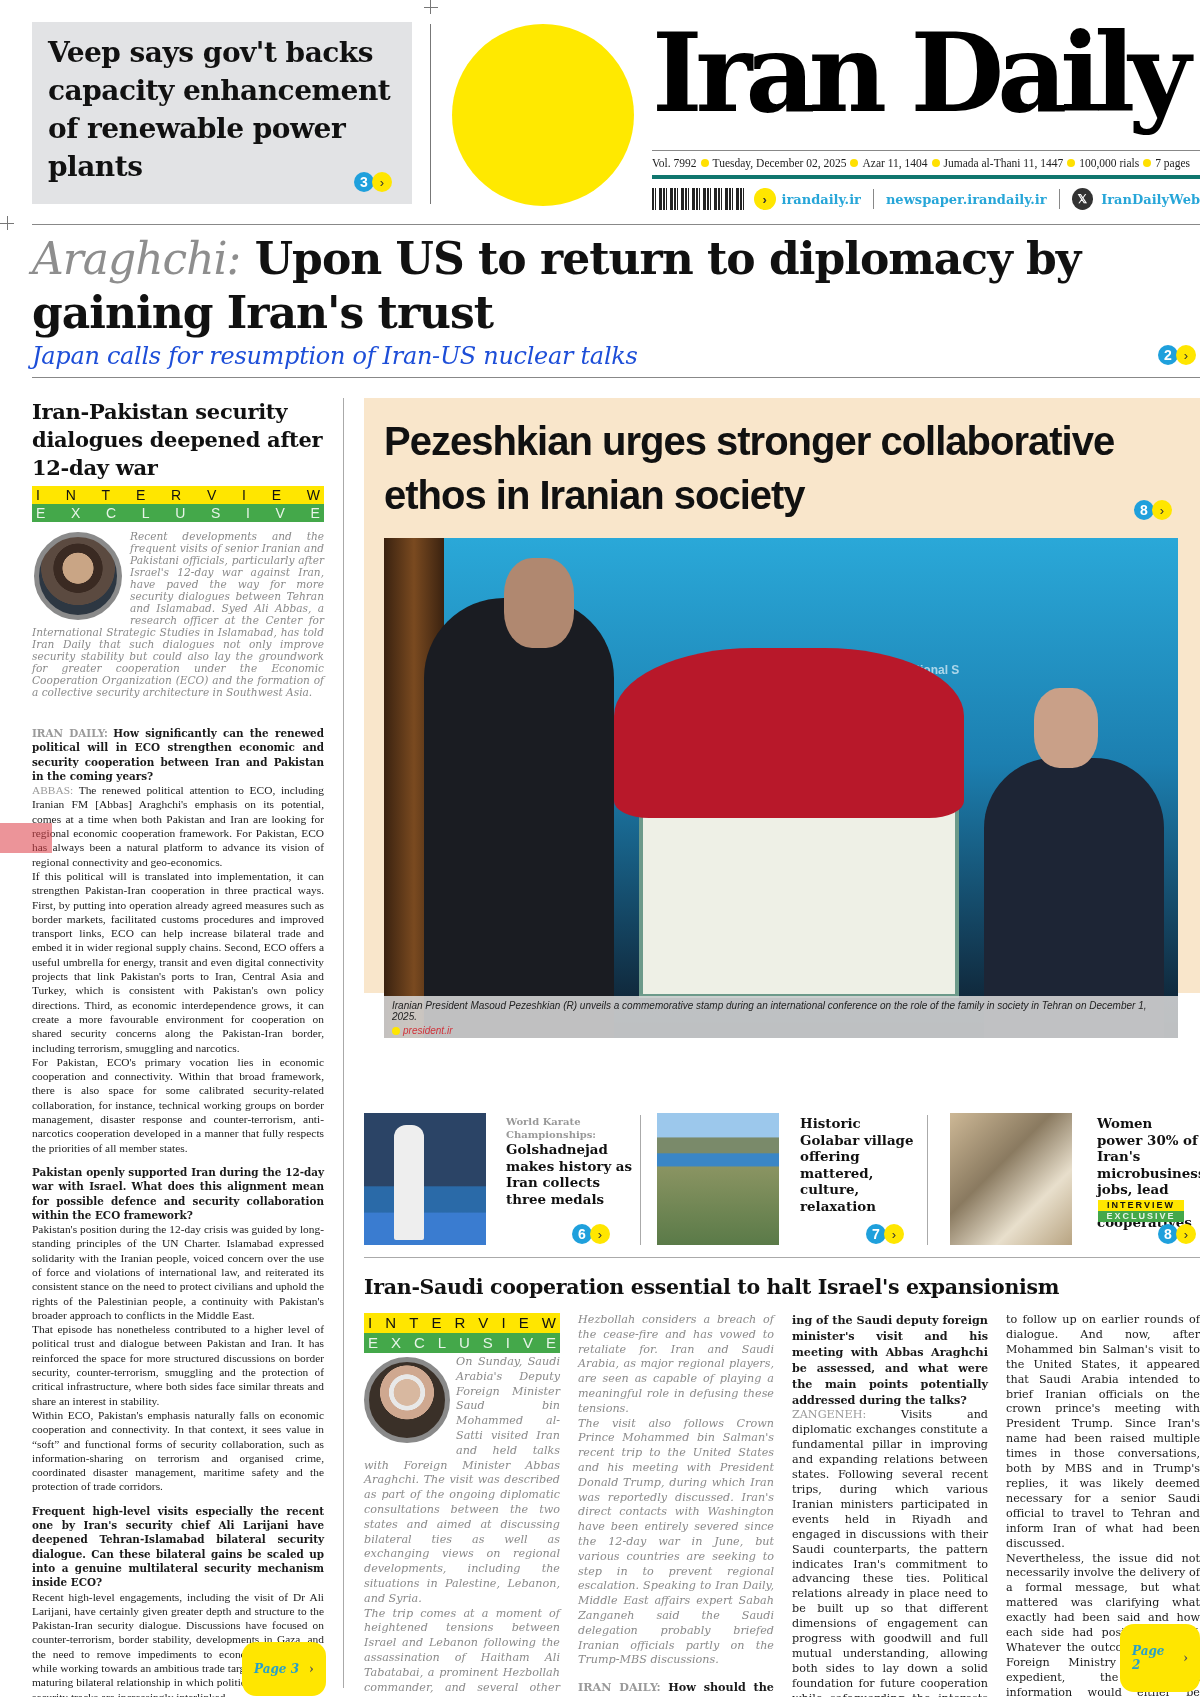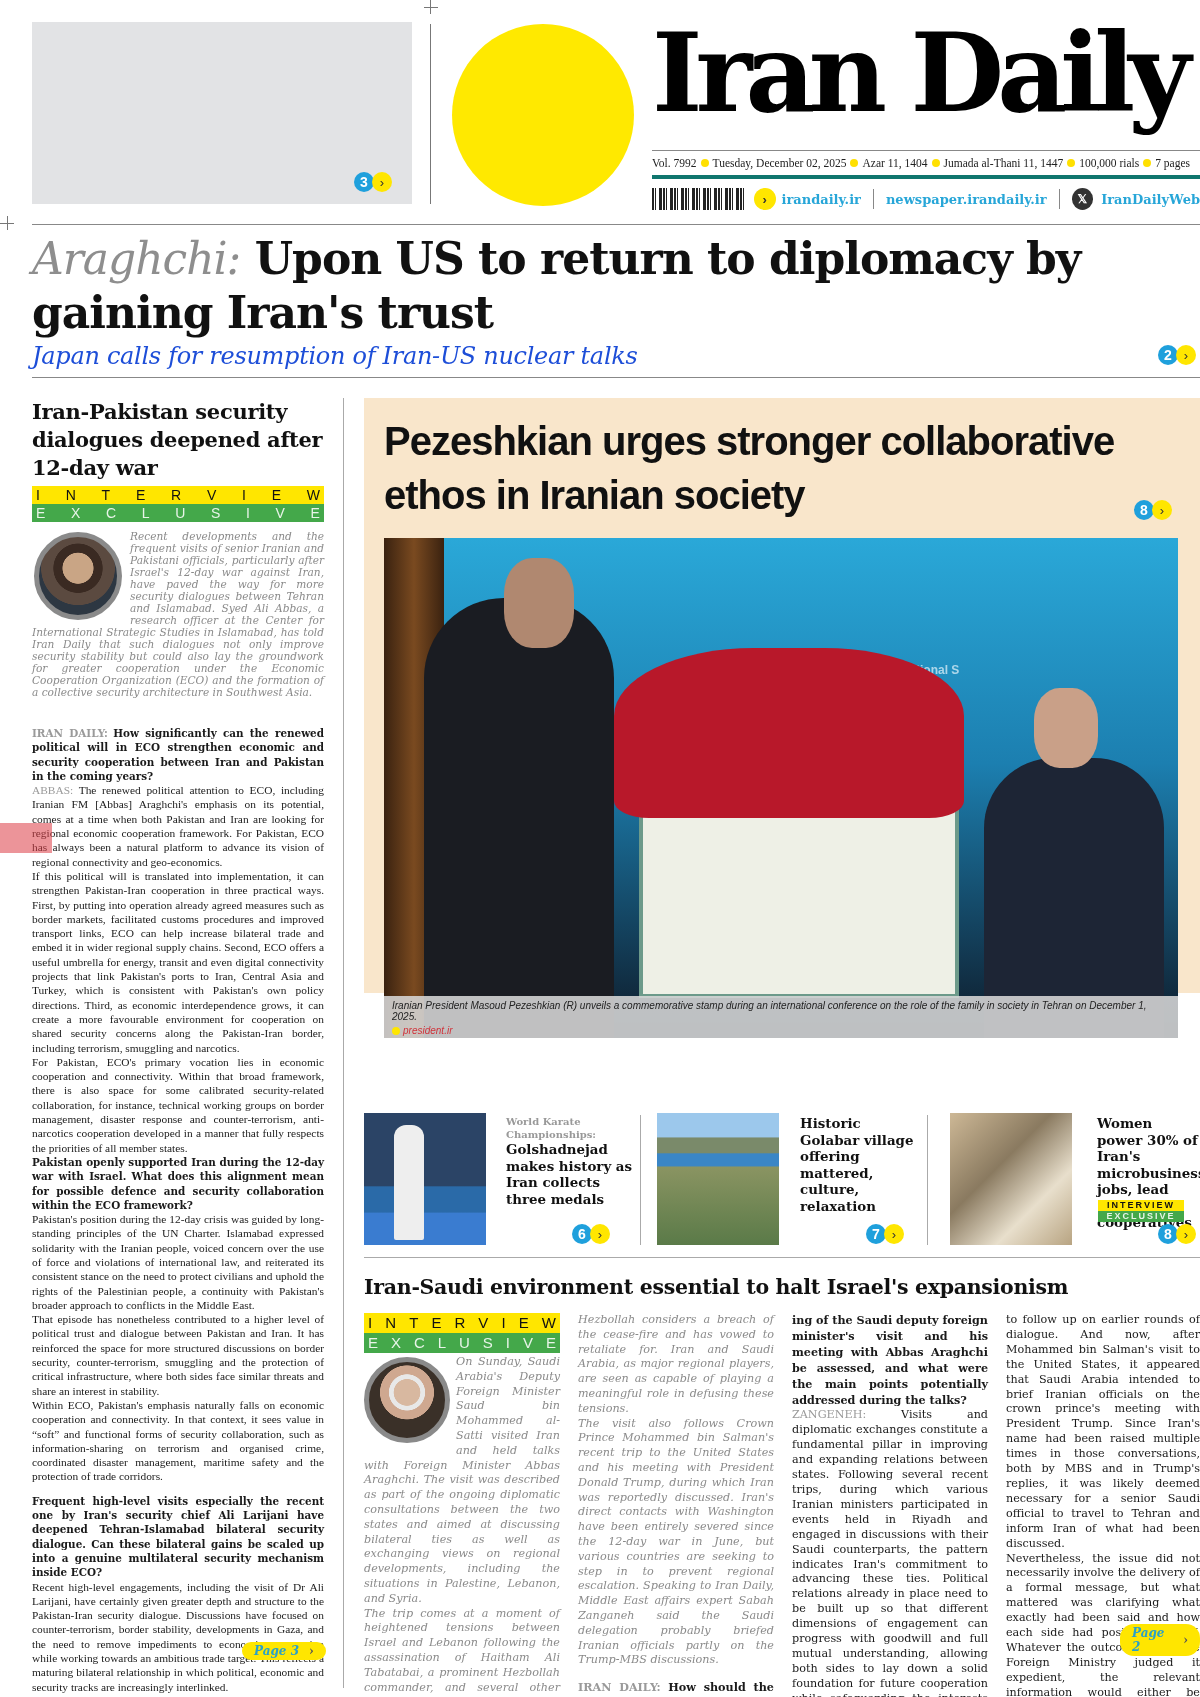--- a/index.html
+++ b/index.html
@@ -29,21 +29,21 @@
   .lc { left: 32px; width: 292px; }
   .lc-title { top: 398px; font-weight: bold; font-size: 21px; line-height: 28px; letter-spacing: -0.3px; }
   .ie { font-family: "Liberation Sans", sans-serif; font-size: 14px; line-height: 18px; }
   .ie .y { background: #ffe600; color: #111; display: flex; justify-content: space-between; padding: 0 4px; }
   .ie .g { background: #44a84a; color: #e8f4e8; display: flex; justify-content: space-between; padding: 0 4px; }
   .avatar { border-radius: 50%; border: 5px solid #8a8a8a; background: radial-gradient(circle at 50% 40%, #c9a585 0 25%, #3a2a22 26% 40%, #5b4a40 41% 60%, #2d3742 61%); }
   .intro { font-style: italic; color: #8a8a8a; font-size: 10.6px; line-height: 12px; text-align: justify; font-family: "DejaVu Serif", serif; }
   .body-text { font-family: "Liberation Serif", serif; font-size: 11.4px; line-height: 14.3px; color: #1a1a1a; text-align: justify; }
   .body-text b { font-family: "DejaVu Serif", serif; font-size: 10.4px; }
   .spk { color: #9a9a9a; }
-  .page-pill { display: inline-flex; align-items: center; gap: 10px; background: #ffe600; border-radius: 14px; padding: 2px 12px; font-family: "DejaVu Serif", serif; font-style: italic; font-weight: bold; font-size: 12px; color: #2aa0c8; }
+  .page-pill { display: inline-flex; align-items: center; gap: 10px; background: #ffe600; border-radius: 14px; padding: 20px 12px; font-family: "DejaVu Serif", serif; font-style: italic; font-weight: bold; font-size: 12px; color: #2aa0c8; }
   .page-pill span.ar { color: #555; font-style: normal; }
   
   .feature { left: 364px; top: 398px; width: 836px; height: 595px; background: #f9e6cb; }
   .feature h1 { position: absolute; left: 20px; top: 16px; font-family: "Liberation Sans", sans-serif; font-weight: bold; font-size: 40px; line-height: 54px; letter-spacing: -1px; color: #111; }
   .photo { position: absolute; left: 20px; top: 140px; width: 794px; height: 500px; background: linear-gradient(180deg, #2aa8d8 0%, #1c7fb0 45%, #0e1a28 100%); overflow: hidden; }
   .photo .curtain { position: absolute; left: 0; top: 0; width: 60px; height: 100%; background: linear-gradient(90deg,#3a2210,#7a4a20,#3a2210); }
   .photo .man1 { position: absolute; left: 40px; top: 60px; width: 190px; height: 440px; background: #1a1c22; border-radius: 80px 80px 0 0; }
   .photo .man1h { position: absolute; left: 120px; top: 20px; width: 70px; height: 90px; background: #b08870; border-radius: 40%; }
   .photo .cloth { position: absolute; left: 230px; top: 110px; width: 350px; height: 170px; background: #b8182a; border-radius: 40% 40% 10% 10%; }
   .photo .board { position: absolute; left: 255px; top: 200px; width: 320px; height: 260px; background: #eef0e6; border: 4px solid #6c9a8a; }
@@ -71,20 +71,21 @@
 </style>
 </head>
 <body>
 
 <div class="abs" style="left:430px;top:0;width:1px;height:14px;background:#777"></div>
 <div class="abs" style="left:424px;top:7px;width:14px;height:1px;background:#777"></div>
 <div class="abs" style="left:0;top:223px;width:14px;height:1px;background:#777"></div>
 <div class="abs" style="left:7px;top:216px;width:1px;height:14px;background:#777"></div>
 
 <div class="abs teaser-box">
+  <h2>Veep says gov't backs capacity enhancement of renewable power plants</h2>
   <div class="pg-badge abs" style="left:322px;top:150px">
     <span class="pg-num">3</span>
     <span class="pg-arrow">›</span>
   </div>
 </div>
 <div class="abs vline" style="left:430px;top:24px;height:180px"></div>
 
 <div class="abs yellow-sun"></div>
 <div class="abs masthead">Iran Daily</div>
 
@@ -154,21 +155,21 @@
 <div class="abs lc" style="top:530px">
   <div class="avatar" style="float:left;width:88px;height:88px;margin:2px 8px 4px 2px"></div>
   <p class="intro">Recent developments and the frequent visits of senior Iranian and Pakistani officials, particularly after Israel's 12-day war against Iran, have paved the way for more security dialogues between Tehran and Islamabad. Syed Ali Abbas, a research officer at the Center for International Strategic Studies in Islamabad, has told Iran Daily that such dialogues not only improve security stability but could also lay the groundwork for greater cooperation under the Economic Cooperation Organization (ECO) and the formation of a collective security architecture in Southwest Asia.</p>
 </div>
 
 <div class="abs lc body-text" style="top:726px">
   <p><b class="spk">IRAN DAILY:</b> <b>How significantly can the renewed political will in ECO strengthen economic and security cooperation between Iran and Pakistan in the coming years?</b></p>
   <p><span class="spk">ABBAS:</span> <span>The renewed political attention to ECO, including Iranian FM [Abbas] Araghchi's emphasis on its potential, comes at a time when both Pakistan and Iran are looking for regional economic cooperation framework. For Pakistan, ECO has always been a natural platform to advance its vision of regional connectivity and geo-economics.</span></p>
   <p>If this political will is translated into implementation, it can strengthen Pakistan-Iran cooperation in three practical ways. First, by putting into operation already agreed measures such as border markets, facilitated customs procedures and improved transport links, ECO can help increase bilateral trade and embed it in wider regional supply chains. Second, ECO offers a useful umbrella for energy, transit and even digital connectivity projects that link Pakistan's ports to Iran, Central Asia and Turkey, which is consistent with Pakistan's own policy directions. Third, as economic interdependence grows, it can create a more favourable environment for cooperation on shared security concerns along the Pakistan-Iran border, including terrorism, smuggling and narcotics.</p>
   <p>For Pakistan, ECO's primary vocation lies in economic cooperation and connectivity. Within that broad framework, there is also space for some calibrated security-related collaboration, for instance, technical working groups on border management, disaster response and counter-terrorism, anti-narcotics cooperation developed in a manner that fully respects the priorities of all member states.</p>
-  <p style=""><b>Pakistan openly supported Iran during the 12-day war with Israel. What does this alignment mean for possible defence and security collaboration within the ECO framework?</b></p>
+  <p style="margin-top:10px"><b>Pakistan openly supported Iran during the 12-day war with Israel. What does this alignment mean for possible defence and security collaboration within the ECO framework?</b></p>
   <p>Pakistan's position during the 12-day crisis was guided by long-standing principles of the UN Charter. Islamabad expressed solidarity with the Iranian people, voiced concern over the use of force and violations of international law, and reiterated its consistent stance on the need to protect civilians and uphold the rights of the Palestinian people, a continuity with Pakistan's broader approach to conflicts in the Middle East.</p>
   <p>That episode has nonetheless contributed to a higher level of political trust and dialogue between Pakistan and Iran. It has reinforced the space for more structured discussions on border security, counter-terrorism, smuggling and the protection of critical infrastructure, where both sides face similar threats and share an interest in stability.</p>
   <p>Within ECO, Pakistan's emphasis naturally falls on economic cooperation and connectivity. In that context, it sees value in “soft” and functional forms of security collaboration, such as information-sharing on terrorism and organised crime, coordinated disaster management, maritime safety and the protection of trade corridors.</p>
   <p style="margin-top:10px"><b>Frequent high-level visits especially the recent one by Iran's security chief Ali Larijani have deepened Tehran-Islamabad bilateral security dialogue. Can these bilateral gains be scaled up into a genuine multilateral security mechanism inside ECO?</b></p>
   <p>Recent high-level engagements, including the visit of Dr Ali Larijani, have certainly given greater depth and structure to the Pakistan-Iran security dialogue. Discussions have focused on counter-terrorism, border stability, developments in Gaza, and the need to remove impediments to economic cooperation while working towards an ambitious trade target. This reflects a maturing bilateral relationship in which political, economic and security tracks are increasingly interlinked.</p>
 </div>
 <div class="abs page-pill" style="left:242px;top:1642px">
   <span>Page 3</span>
     <span class="ar">›</span>
 </div>
@@ -229,21 +230,21 @@
 <div class="abs" style="left:1098px;top:1200px;width:86px;font-family:'Liberation Sans',sans-serif;font-size:9px;line-height:11px;font-weight:bold;letter-spacing:2px;text-align:center">
   <div style="background:#ffe600">INTERVIEW</div>
   <div style="background:#44a84a;color:#e8f4e8">EXCLUSIVE</div>
 </div>
 <div class="abs pg-badge" style="left:1158px;top:1224px">
   <span class="pg-num">8</span>
     <span class="pg-arrow">›</span>
 </div>
 <div class="abs hr" style="left:364px;top:1257px;width:836px;background:#aaa"></div>
 
-<div class="abs saudi-title">Iran-Saudi environment essential to halt Israel's expansionism</div>
+<div class="abs saudi-title">Iran-Saudi cooperation essential to halt Israel's expansionism</div>
 
 <div class="scol" style="left:364px">
   <div class="ie" style="font-size:15px;line-height:20px">
     <div class="y">
       <span>I</span>
         <span>N</span>
         <span>T</span>
         <span>E</span>
         <span>R</span>
         <span>V</span>

